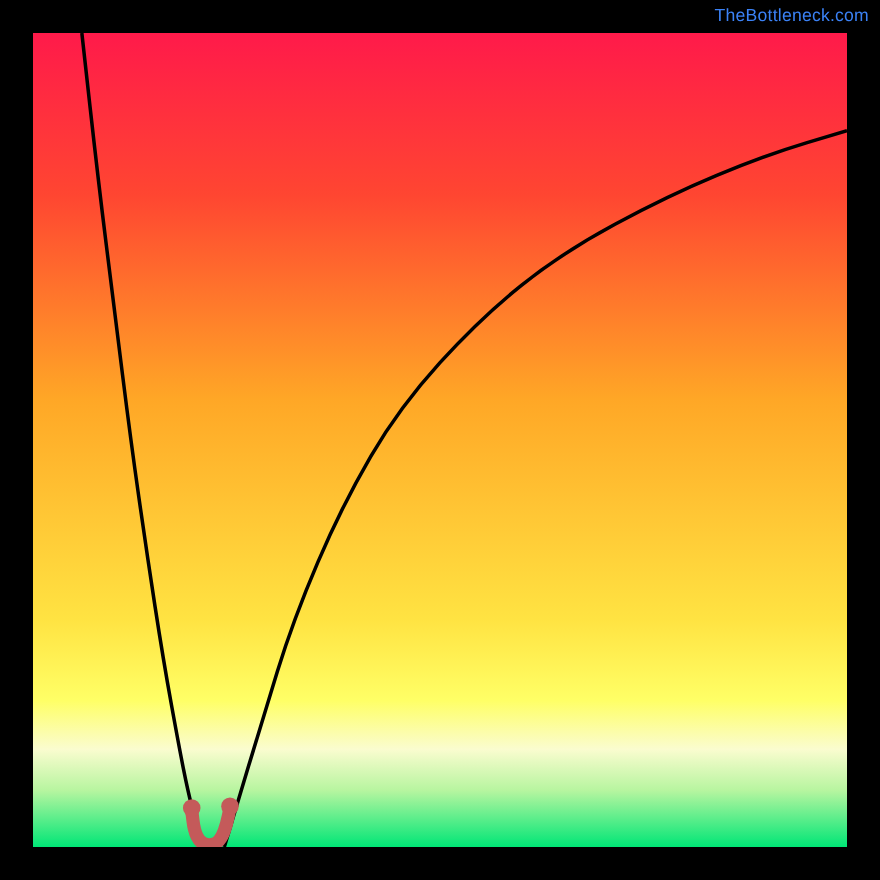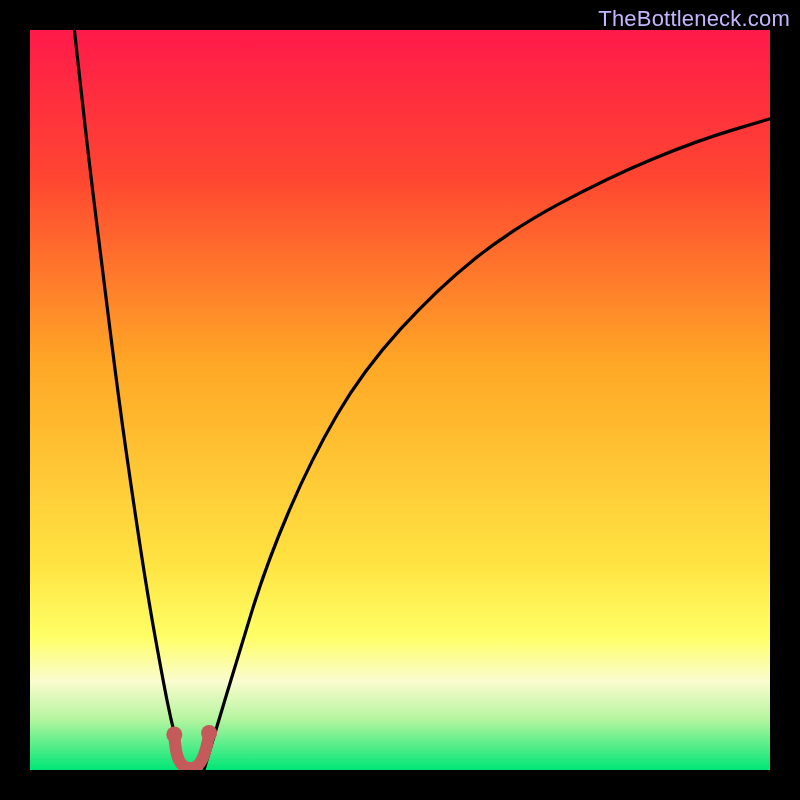--- a/index.html
+++ b/index.html
@@ -8,22 +8,22 @@
     height: 800px;
     background: #000;
     position: relative;
     overflow: hidden;
     font-family: Arial, sans-serif;
   }
   .watermark {
     position: absolute;
     top: 6px;
     right: 10px;
-    color: #c4b5fd;
-    font-size: 22px;
+    color: #3b82f6;
+    font-size: 16px;
     font-weight: 400;
     z-index: 50;
     letter-spacing: 0.2px;
   }
   .frame {
     position: absolute;
     left: 30px;
     top: 30px;
     width: 740px;
     height: 740px;

